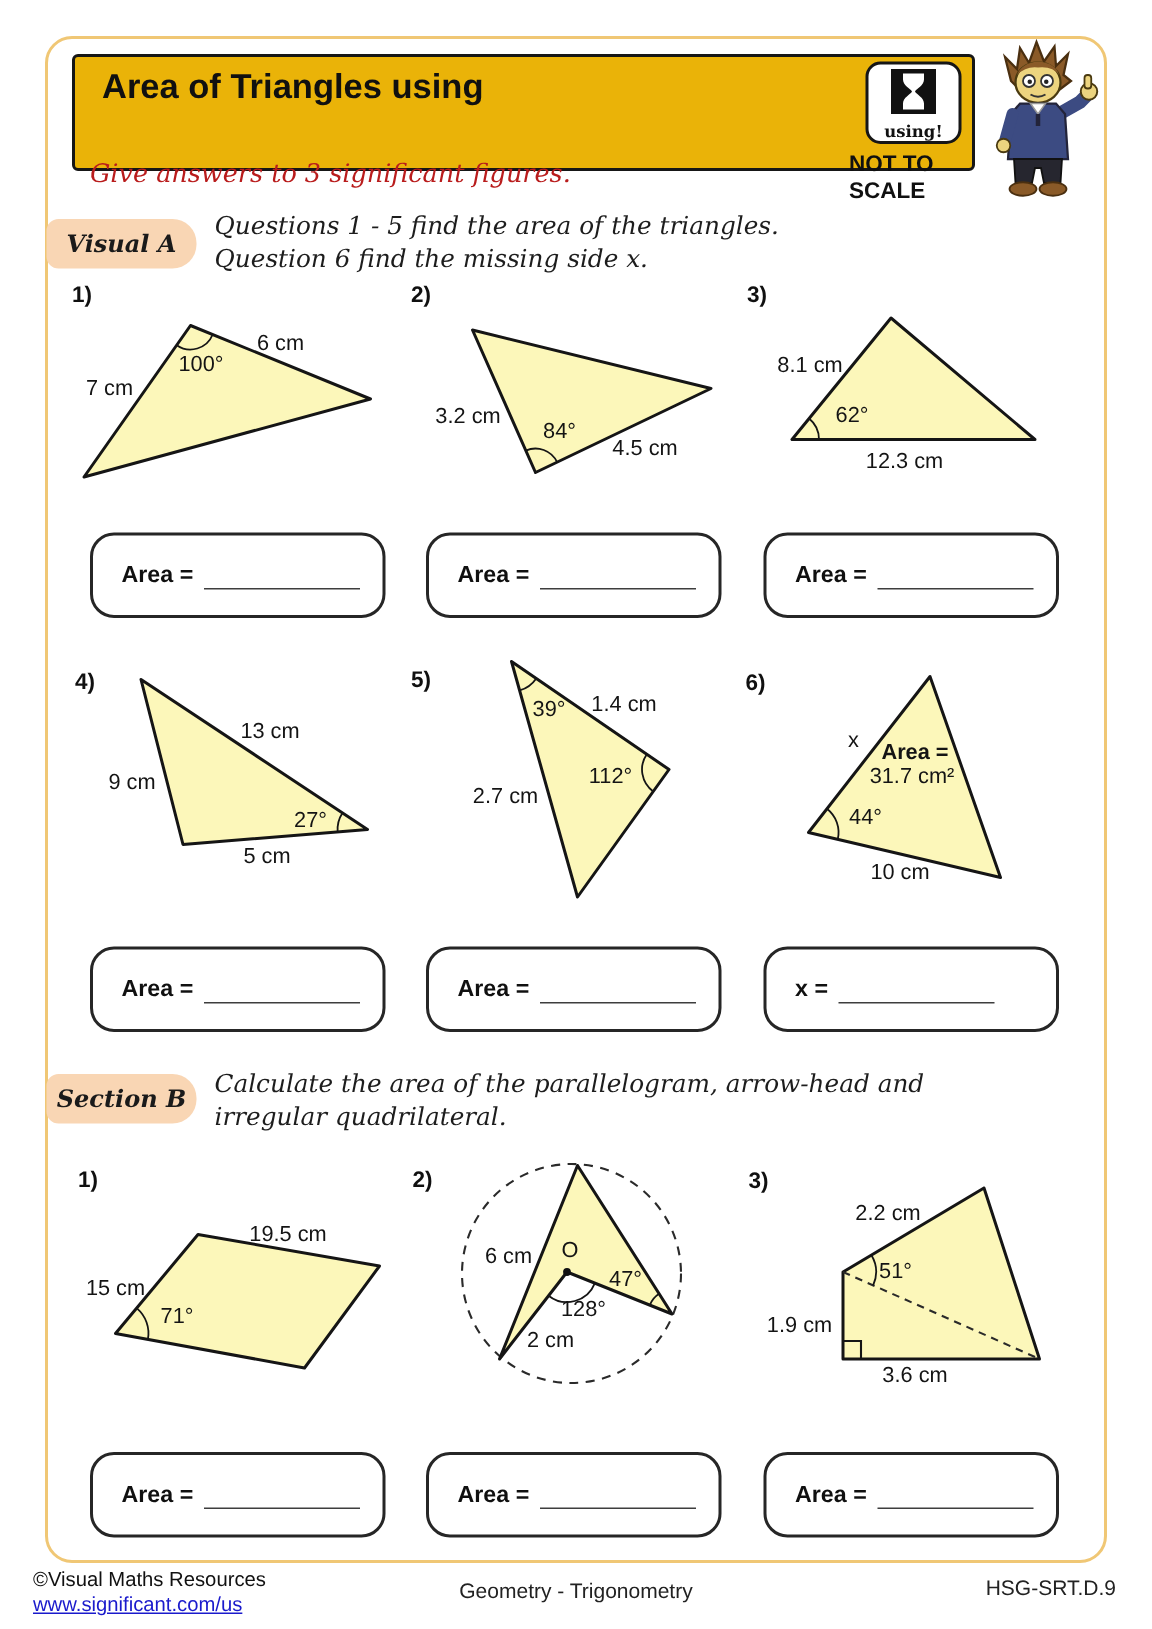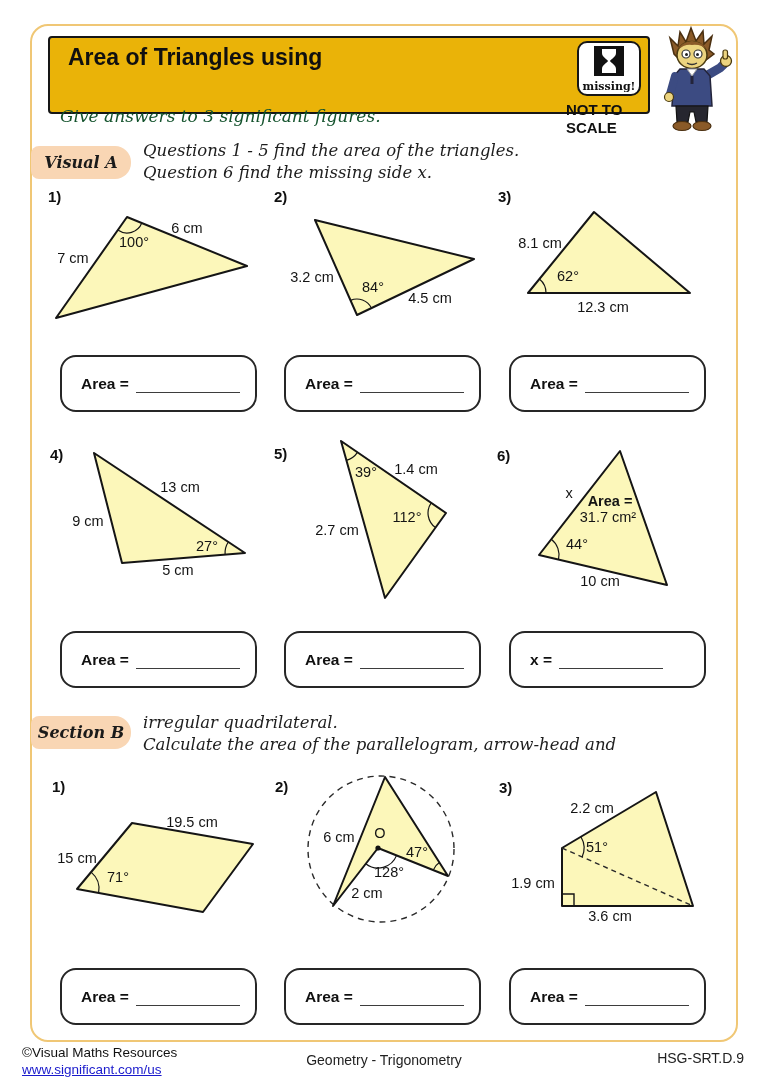--- a/index.html
+++ b/index.html
@@ -15,21 +15,21 @@
     position:absolute; left:48px; top:36px; width:602px; height:78px;
     background:#eab308; border:2px solid #161616; border-radius:4px; box-sizing:border-box;
   }
   .title { position:absolute; left:18px; top:6px; font-size:23px; font-weight:bold; color:#101010; line-height:26px; }
   .logo {
     position:absolute; right:7px; top:3px; width:64px; height:55px;
     border:2px solid #161616; border-radius:10px; background:#fff; text-align:center; box-sizing:border-box;
   }
   .logo-square { width:30px; height:30px; margin:3px auto 0; }
   .logo-text { font-family:"DejaVu Serif",serif; font-weight:bold; font-size:11px; color:#111; margin-top:0; line-height:13px; }
-  .note { position:absolute; left:60px; top:106px; font-family:"DejaVu Serif",serif; font-style:italic; font-size:17px; color:#14532d; }
+  .note { position:absolute; left:60px; top:106px; font-family:"DejaVu Serif",serif; font-style:italic; font-size:17px; color:#b91c1c; }
   .nts { position:absolute; left:566px; top:101px; width:78px; text-align:left; font-weight:bold; font-size:15px; line-height:18px; color:#101010; }
   .badge {
     position:absolute; left:31px; width:100px; height:33px; background:var(--badge,#f9d6b4);
     border-radius:8px 16px 16px 8px; display:flex; align-items:center; justify-content:center;
     font-family:"DejaVu Serif",serif; font-style:italic; font-weight:bold; font-size:16px; color:#1a1a1a;
   }
   .instr {
     position:absolute; left:143px; font-family:"DejaVu Serif",serif; font-style:italic;
     font-size:16.5px; color:#1d1d1d; line-height:22px;
   }
@@ -61,21 +61,21 @@
 
 <div class="title-box">
   <div class="title">
     <div>Area of Triangles using</div>
   </div>
   <div class="logo">
     <svg class="logo-square" viewBox="0 0 30 30">
       <rect width="30" height="30" fill="#111"></rect>
       <path d="M8 3 H22 V7 C22 11 17 13 16 15 C17 17 22 19 22 23 V27 H8 V23 C8 19 13 17 14 15 C13 13 8 11 8 7 Z" fill="#fff"></path>
     </svg>
-    <div class="logo-text">missing!</div>
+    <div class="logo-text">using!</div>
   </div>
 </div>
 
 <svg class="character" width="92" height="114" viewBox="0 0 92 114">
   <path d="M28 30 L24 14 L32 22 L34 8 L40 18 L45 4 L50 17 L57 7 L58 20 L66 12 L63 26 L68 30 L60 36 L34 36 Z" fill="#8a5a28" stroke="#4a2f10" stroke-width="1.5"></path>
   <ellipse cx="46" cy="31" rx="15" ry="13.5" fill="#ecd47f" stroke="#4a3a10" stroke-width="1.5"></ellipse>
   <path d="M32 26 Q38 20 46 21 Q56 20 60 26 Q58 18 46 17 Q35 18 32 26 Z" fill="#8a5a28"></path>
   <circle cx="40" cy="30" r="4" fill="#fff" stroke="#333" stroke-width="1.2"></circle>
   <circle cx="52" cy="30" r="4" fill="#fff" stroke="#333" stroke-width="1.2"></circle>
   <circle cx="40.5" cy="30.5" r="1.5" fill="#222"></circle>
@@ -188,22 +188,22 @@
   <span class="answer-label">Area =</span>
   <span class="answer-line"></span>
 </div>
 <div class="answer-box row2 col3">
   <span class="answer-label">x =</span>
   <span class="answer-line"></span>
 </div>
 
 <div class="badge" style="top:716px;">Section B</div>
 <div class="instr" style="top:712px;">
+  <div>Calculate the area of the parallelogram, arrow-head and</div>
   <div>irregular quadrilateral.</div>
-  <div>Calculate the area of the parallelogram, arrow-head and</div>
 </div>
 
 <div class="qnum" style="left:52px;top:778px;">1)</div>
 <div class="qnum" style="left:275px;top:778px;">2)</div>
 <div class="qnum" style="left:499px;top:779px;">3)</div>
 
 <svg class="shape-svg" style="left:40px;top:780px;" width="230" height="150">
   <polygon class="fig" points="92,43 213,64 163,132 37,109"></polygon>
   <path class="arc" d="M 51.1 92.1 A 22 22 0 0 1 58.6 113"></path>
   <text x="152" y="47">19.5 cm</text>

